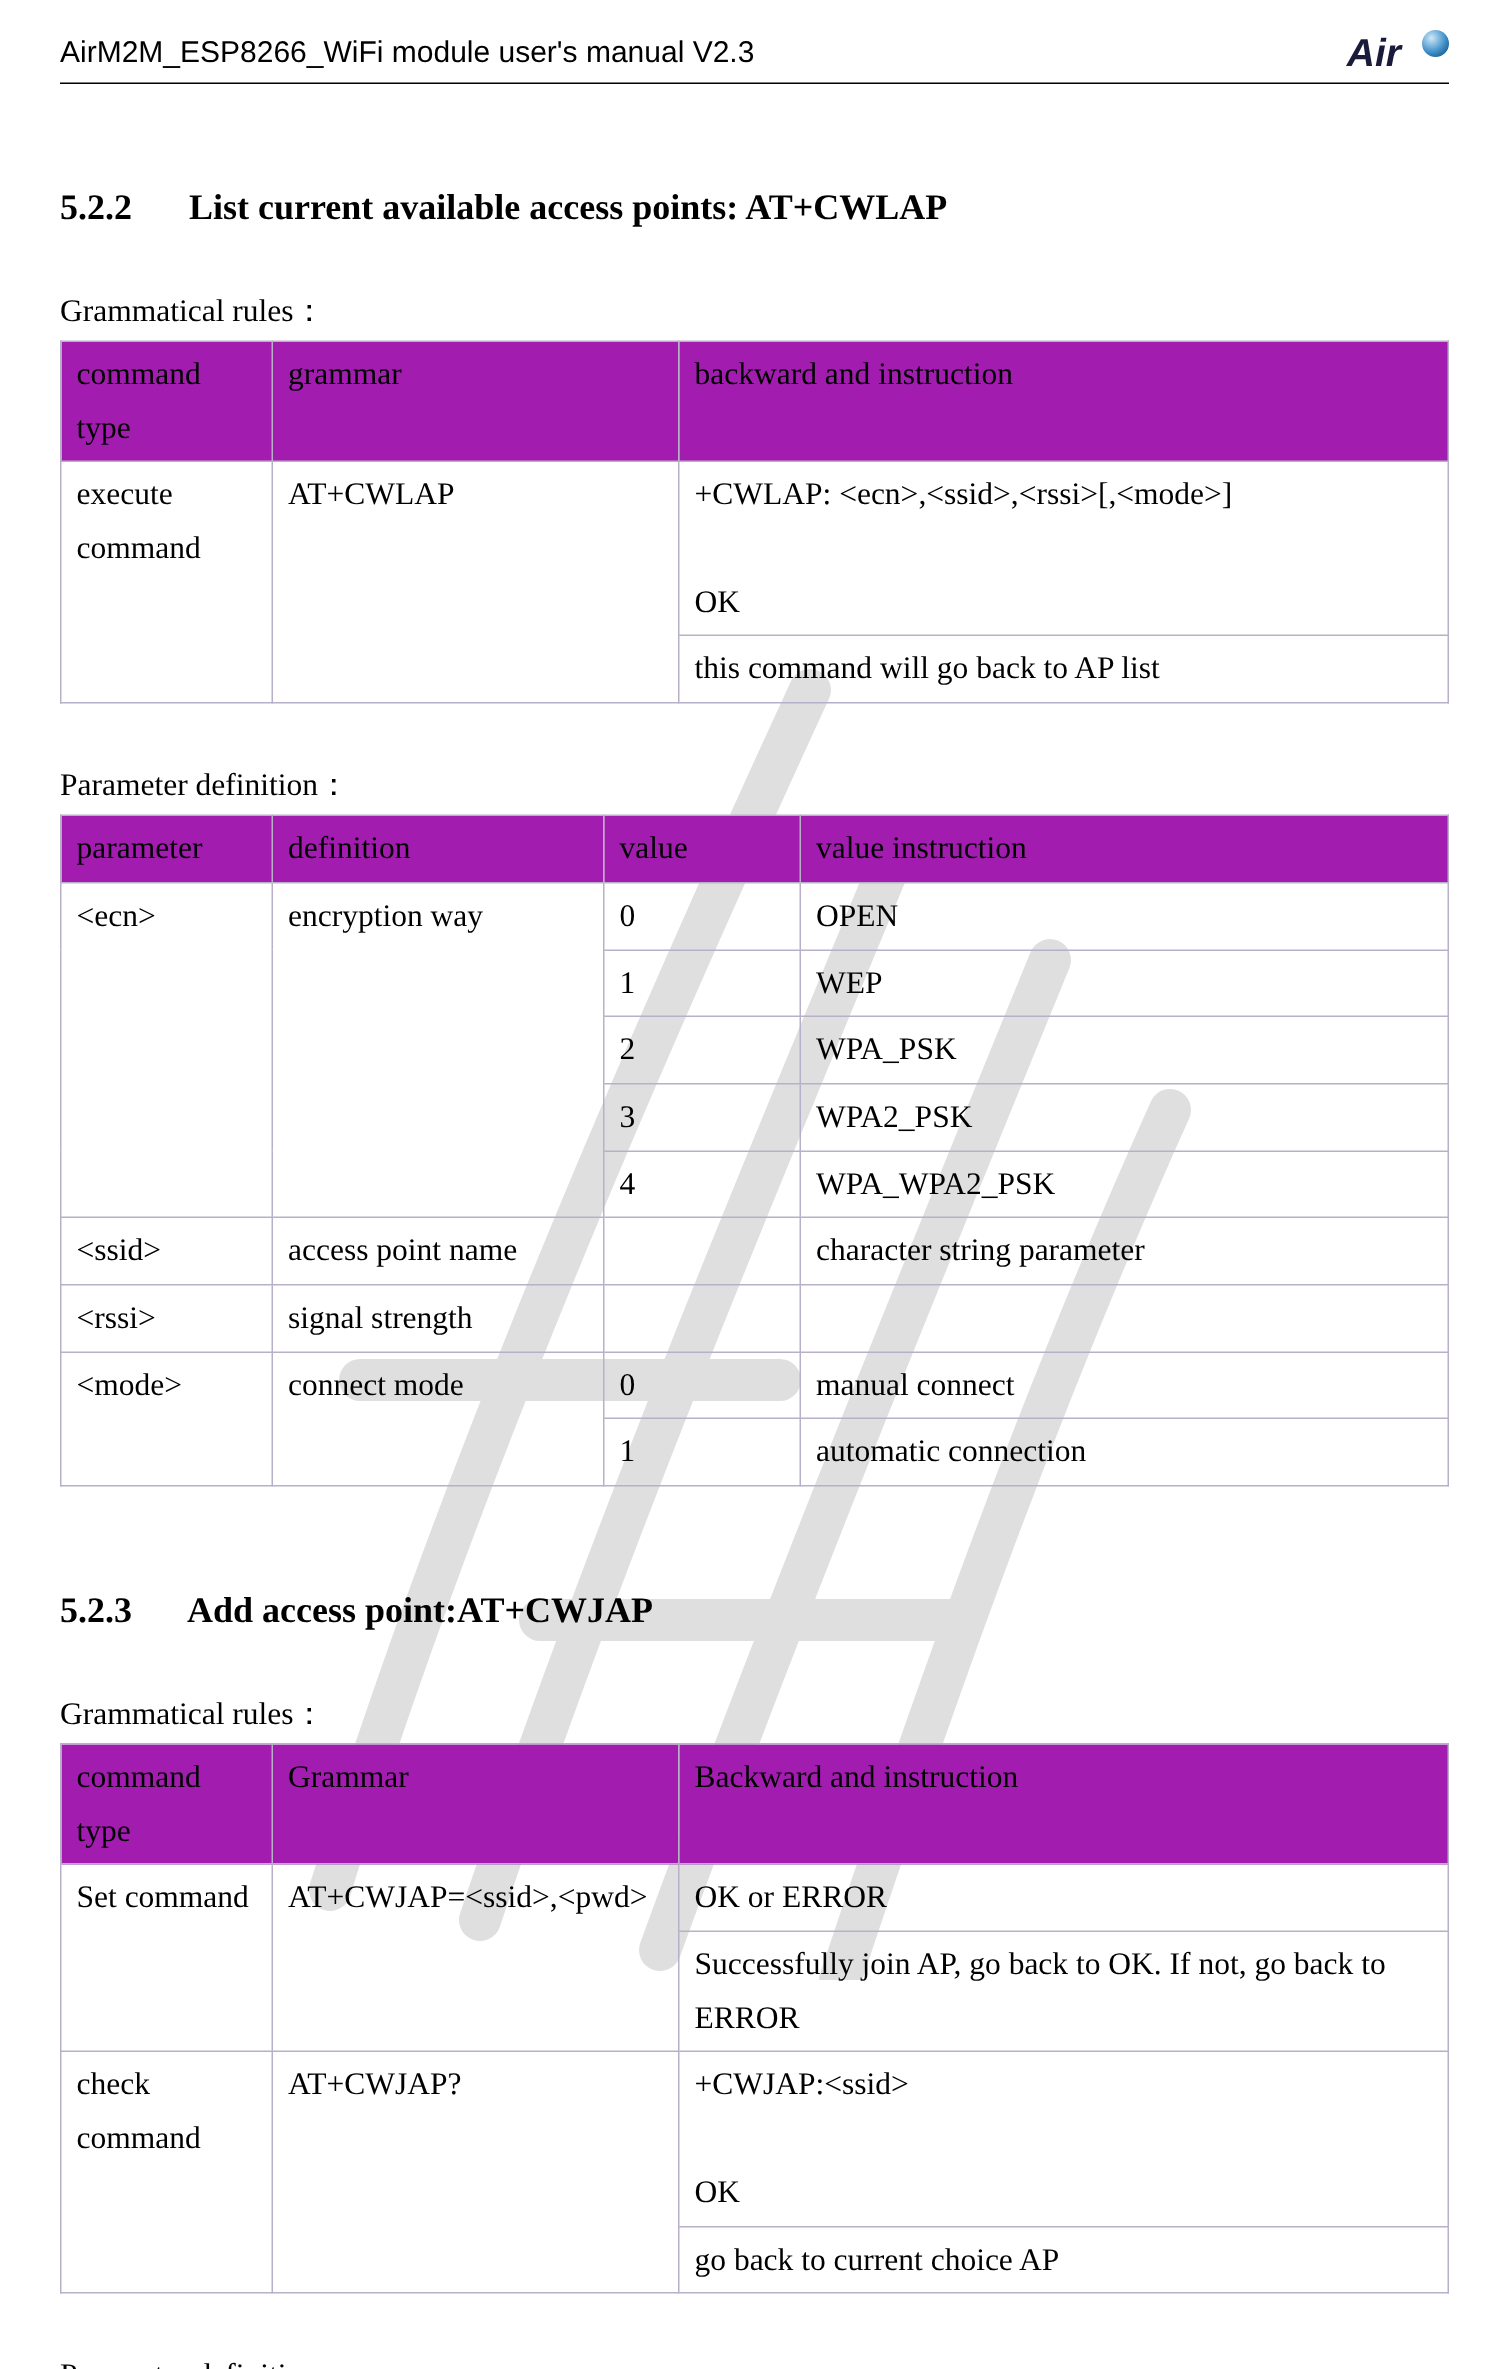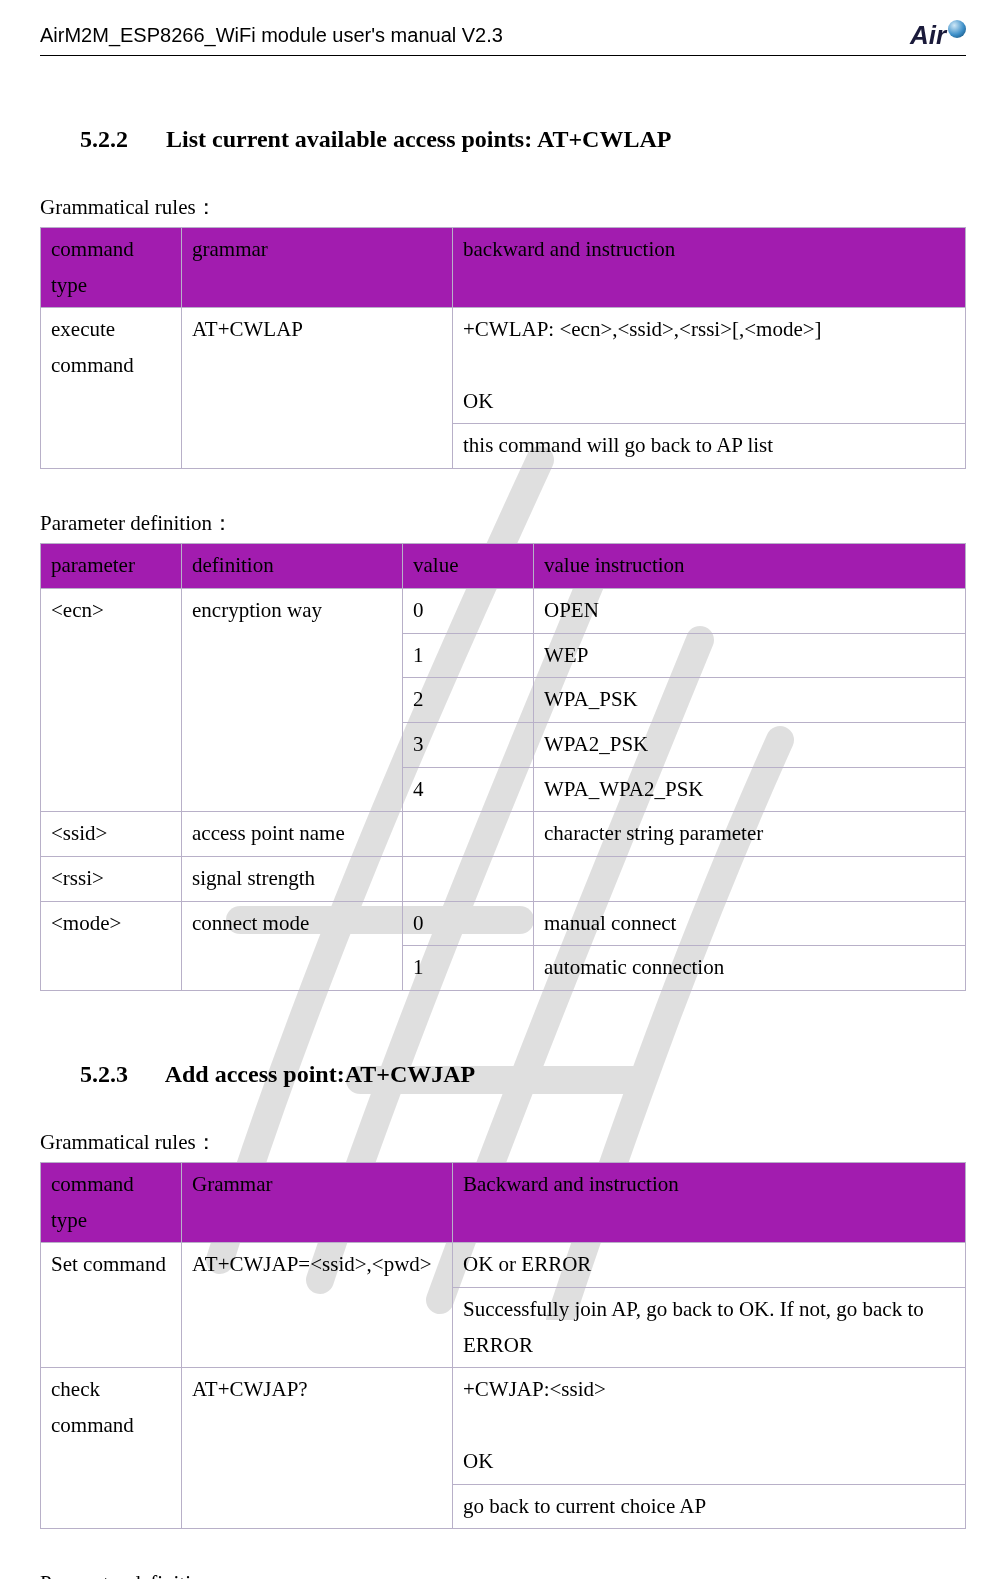--- a/index.html
+++ b/index.html
@@ -37,21 +37,21 @@
     padding-bottom: 4px;
     margin-bottom: 4px;
   }
   .header-title {
     font-family: Verdana, Arial, sans-serif;
     font-size: 20px;
   }
   .logo-box {
     display: flex;
     align-items: baseline;
-    gap: 2px;
+    gap: 14px;
   }
   .logo-air {
     font-family: Verdana, Arial, sans-serif;
     font-weight: bold;
     font-style: italic;
     font-size: 26px;
     color: #1a1a3a;
   }
   .logo-ball {
     display: inline-block;
@@ -62,21 +62,21 @@
     position: relative;
     top: -6px;
   }
   .content { position: relative; z-index: 1; }
   h3.section {
     font-family: "Times New Roman", serif;
     font-size: 24px;
     font-weight: bold;
     margin: 70px 0 40px 0;
   }
-  h3.section .num { display: inline-block; width: 80px; margin-left: 40px; }
+  h3.section .num { display: inline-block; width: 80px; }
   .caption {
     font-size: 21px;
     margin: 18px 0 6px 0;
   }
   table.grammar, table.param {
     border-collapse: collapse;
     width: 100%;
     font-size: 21px;
     line-height: 1.7;
   }

